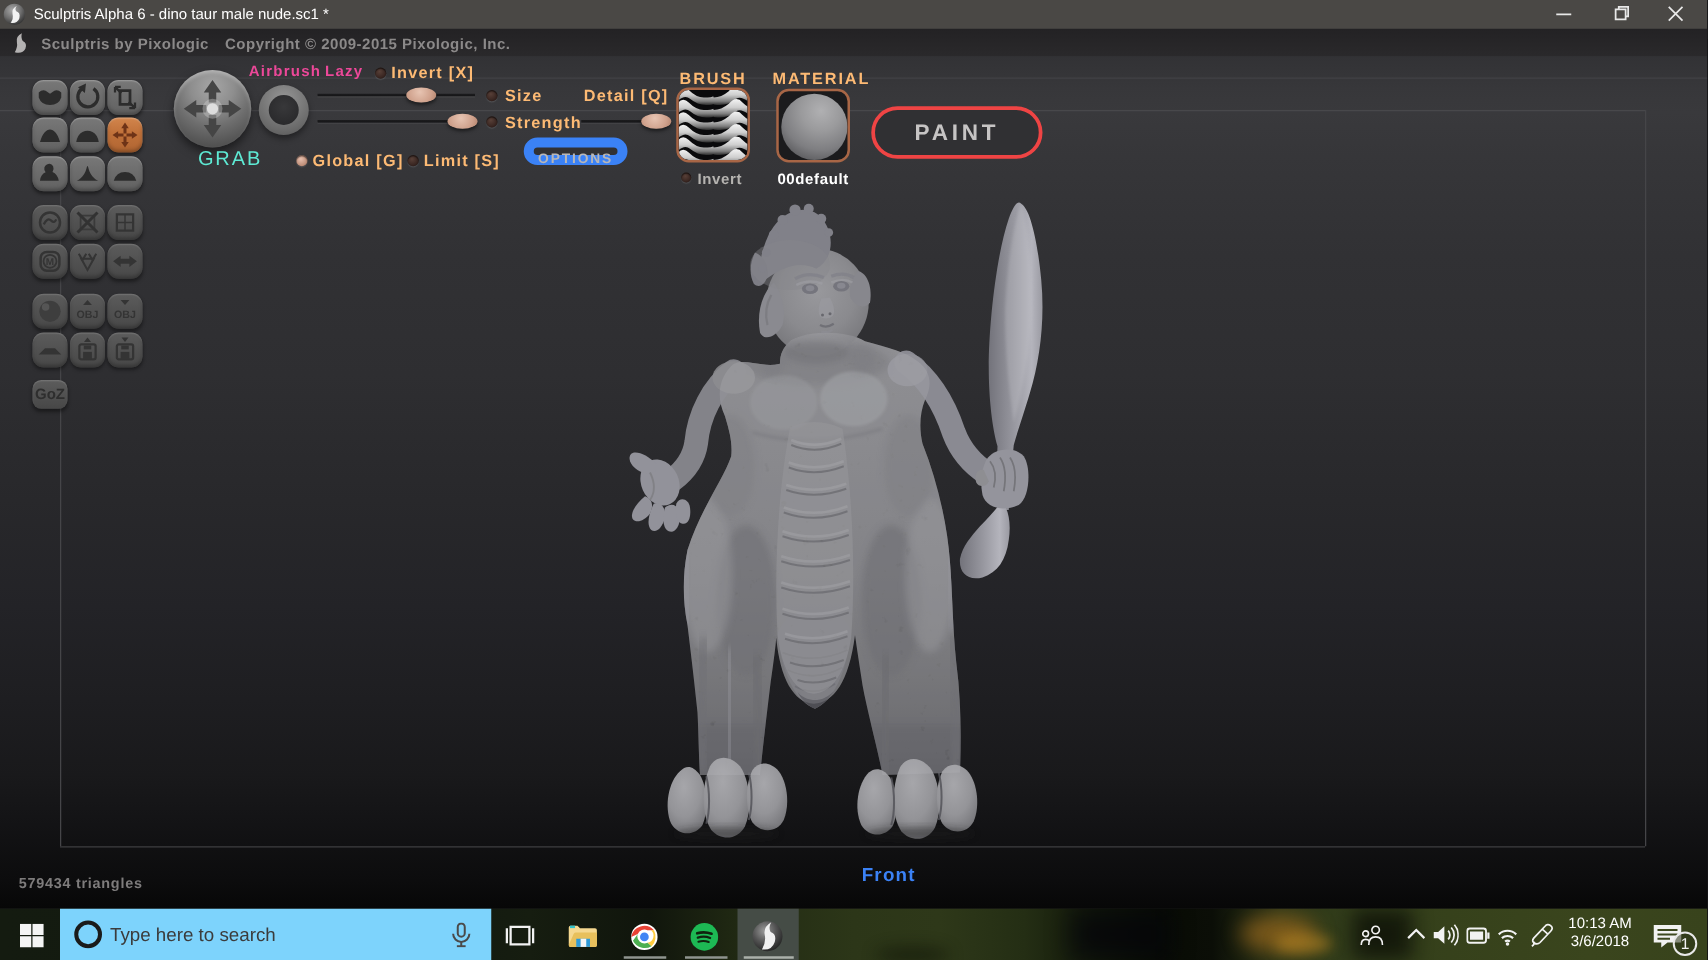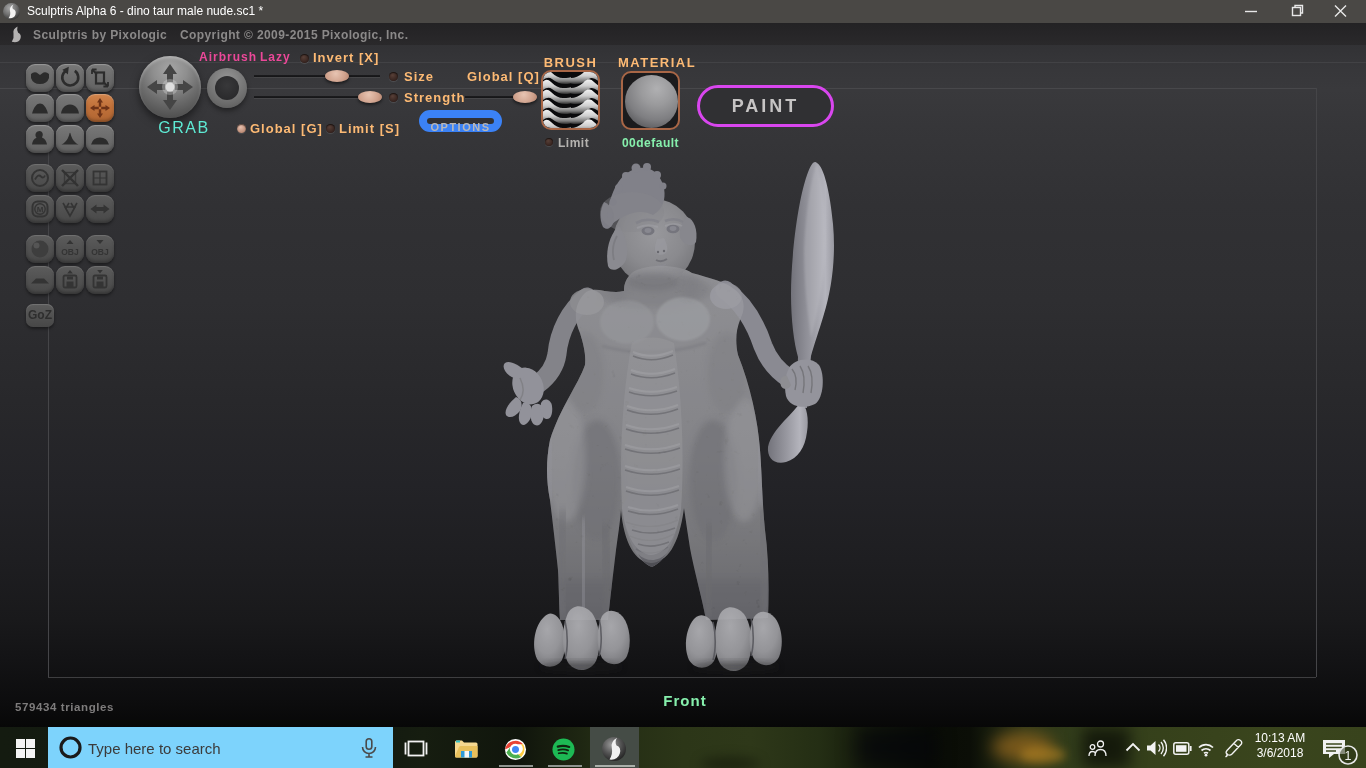--- a/index.html
+++ b/index.html
@@ -38,30 +38,30 @@
 .uilbl{position:absolute;font-size:13px;font-weight:bold;letter-spacing:1px;color:#ec4899;}
 .uilbl.lit{color:#fdba74;}
 .radio{position:absolute;width:9px;height:9px;border-radius:50%;background:radial-gradient(circle at 40% 35%,#584038,#32201c 75%);box-shadow:0 1px 1px rgba(255,255,255,.12), inset 0 1px 1px rgba(0,0,0,.6);}
 .radio.on{background:radial-gradient(circle at 40% 35%,#e8c0ae,#b98872 75%);}
 .slider{position:absolute;height:2px;background:linear-gradient(#1c1c1e,#151517);box-shadow:0 1px 0 rgba(255,255,255,.07);}
 .knob{position:absolute;width:24px;height:12px;border-radius:50%;
 background:radial-gradient(circle at 45% 30%,#e7c4b2,#cfa18c 60%,#b07f69 100%);box-shadow:0 2px 3px rgba(0,0,0,.5);}
 
 #optbtn{position:absolute;left:419px;top:110px;width:83px;height:22px;border-radius:11px;border:8px solid #3b82f6;
 background:#313134;box-sizing:border-box;color:#b9b7b7;font-size:11px;font-weight:bold;letter-spacing:1.5px;text-align:center;line-height:18px;}
-#paintbtn{position:absolute;left:697px;top:85px;width:137px;height:42px;border-radius:21px;border:3px solid #d946ef;
+#paintbtn{position:absolute;left:697px;top:85px;width:137px;height:42px;border-radius:21px;border:3px solid #ef4444;
 background:#303033;box-sizing:border-box;color:#c6c4c4;font-size:18px;font-weight:bold;letter-spacing:3px;text-align:center;line-height:36px;}
 
 #brushthumb{position:absolute;left:541px;top:70px;width:59px;height:60px;border-radius:10px;border:2px solid #a86646;box-sizing:border-box;background:#0c0c0e;overflow:hidden;}
 #matthumb{position:absolute;left:621px;top:71px;width:59px;height:59px;border-radius:10px;border:2px solid #a86646;box-sizing:border-box;background:#1b1b1d;overflow:hidden;}
 #matthumb .ball{position:absolute;left:2px;top:2px;width:53px;height:53px;border-radius:50%;
 background:radial-gradient(circle at 60% 26%,#b0b0b2 0%,#9a9a9c 32%,#7e7e81 62%,#58585b 85%,#38383c 100%);}
 
 #tricount{position:absolute;left:15px;top:701px;font-size:11.5px;font-weight:bold;letter-spacing:0.6px;color:#7e7c7c;}
-#frontlbl{position:absolute;left:650px;top:692px;width:70px;text-align:center;font-size:15px;font-weight:bold;letter-spacing:1px;color:#86efac;}
+#frontlbl{position:absolute;left:676px;top:692px;width:70px;text-align:center;font-size:15px;font-weight:bold;letter-spacing:1px;color:#3b82f6;}
 
 #taskbar{position:absolute;left:0;top:727px;width:1366px;height:41px;overflow:hidden;
 background:linear-gradient(90deg,#141b10 0%,#121910 26%,#161d10 31%,#10150c 38%,#232c14 44%,#2c3618 50%,#2e3819 55%,#242e14 60%,#141a0b 64%,#090c05 68%,#0b0e07 71%,#2b3517 75%,#333e1b 79%,#36411b 85%,#3a451d 93%,#38431c 100%);}
 #searchbox{position:absolute;left:48px;top:727px;width:345px;height:41px;background:#7dd3fc;}
 #searchtxt{position:absolute;left:40px;top:13px;font-size:15px;color:#3b3b3b;}
 #sculptile{position:absolute;left:590px;top:727px;width:49px;height:41px;background:#454c46;}
 .underline{position:absolute;top:765px;height:2px;background:#8f948f;}
 #traytime{position:absolute;left:1249px;top:731px;width:62px;text-align:center;color:#fff;font-size:12px;line-height:14.5px;}
 </style>
 </head>
@@ -255,21 +255,21 @@
       <div class="hole"></div>
     </div>
   <div class="uilbl" style="left:199px;top:50px;font-size:12px;">Airbrush</div>
   <div class="uilbl" style="left:260px;top:50px;font-size:12px;">Lazy</div>
   <div class="radio" style="left:300px;top:54px;"></div>
   <div class="uilbl lit" style="left:313px;top:50px;">Invert [X]</div>
   <div class="slider" style="left:254px;top:75px;width:126px;"></div>
   <div class="knob" style="left:325px;top:70px;"></div>
   <div class="radio" style="left:389px;top:72px;"></div>
   <div class="uilbl lit" style="left:404px;top:69px;">Size</div>
-  <div class="uilbl lit" style="left:467px;top:69px;">Global [Q]</div>
+  <div class="uilbl lit" style="left:467px;top:69px;">Detail [Q]</div>
   <div class="slider" style="left:254px;top:96px;width:126px;"></div>
   <div class="knob" style="left:358px;top:91px;"></div>
   <div class="radio" style="left:389px;top:93px;"></div>
   <div class="uilbl lit" style="left:404px;top:90px;">Strength</div>
   <div class="slider" style="left:465px;top:96px;width:71px;"></div>
   <div class="knob" style="left:513px;top:91px;"></div>
   <div id="optbtn">OPTIONS</div>
   <div class="radio on" style="left:237px;top:124px;"></div>
   <div class="uilbl lit" style="left:250px;top:121px;">Global [G]</div>
   <div class="radio" style="left:326px;top:124px;"></div>
@@ -294,22 +294,22 @@
         <use href="#wave" y="16"></use>
         <use href="#wave" y="26"></use>
         <use href="#wave" y="36"></use>
         <use href="#wave" y="46"></use>
     </svg>
   </div>
   <div id="matthumb">
       <div class="ball"></div>
     </div>
   <div class="radio" style="left:545px;top:138px;width:8px;height:8px;"></div>
-  <div class="uilbl" style="left:558px;top:136px;color:#b5b3b0;letter-spacing:0.5px;font-size:12px;">Limit</div>
-  <div class="uilbl" style="left:618px;top:136px;width:65px;text-align:center;color:#86efac;letter-spacing:0.5px;font-size:12px;">00default</div>
+  <div class="uilbl" style="left:558px;top:136px;color:#b5b3b0;letter-spacing:0.5px;font-size:12px;">Invert</div>
+  <div class="uilbl" style="left:618px;top:136px;width:65px;text-align:center;color:#ffffff;letter-spacing:0.5px;font-size:12px;">00default</div>
   <div id="paintbtn">PAINT</div>
 
   <svg class="abs" style="left:480px;top:150px" width="390" height="530" viewBox="0 0 390 530">
     <defs>
       <linearGradient id="bodyg" x1="0" y1="0" x2="0" y2="1">
         <stop offset="0" stop-color="#838387"></stop>
           <stop offset=".3" stop-color="#7b7b7f"></stop>
           <stop offset=".55" stop-color="#737377"></stop>
           <stop offset=".75" stop-color="#666669"></stop>
           <stop offset=".92" stop-color="#58585c"></stop>

